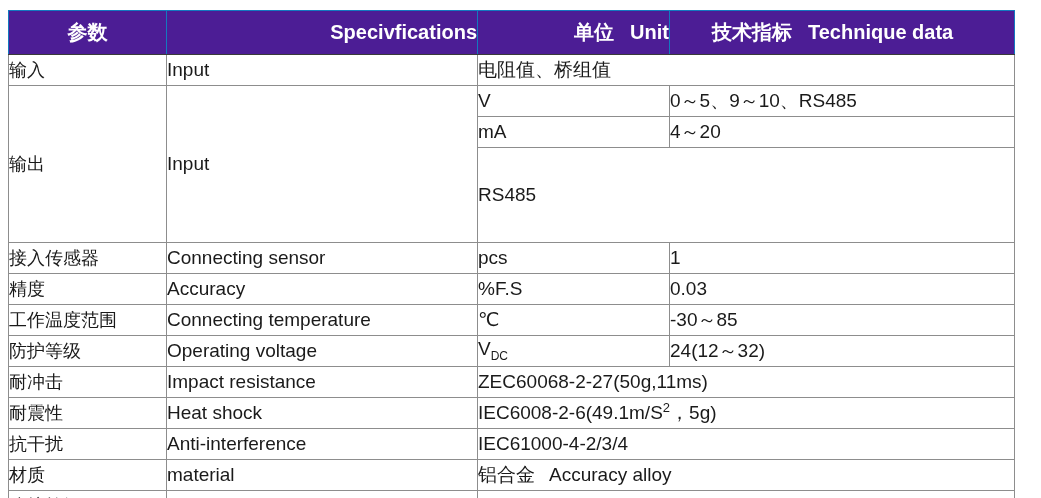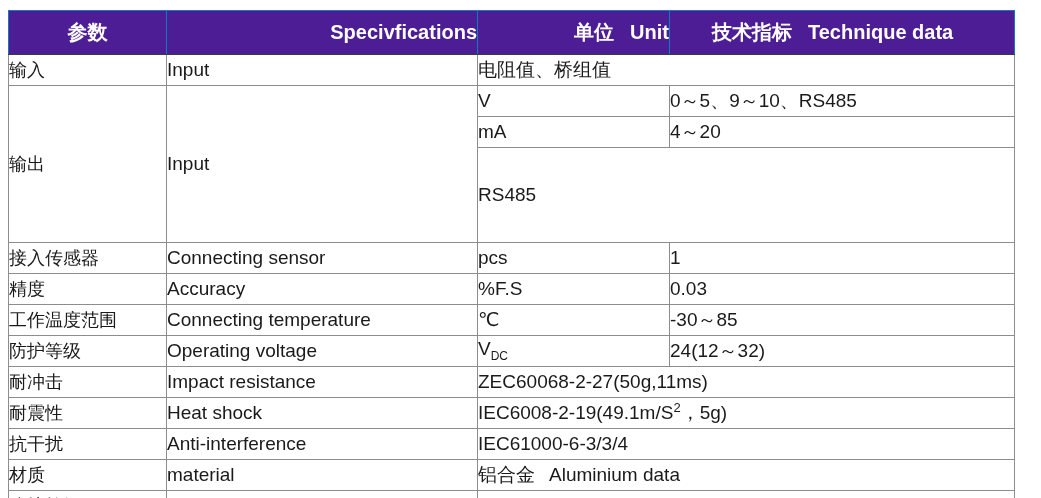--- a/index.html
+++ b/index.html
@@ -161,33 +161,33 @@
 
       <tr>
         <td class="cn-label">耐冲击</td>
         <td class="en-label">Impact resistance</td>
         <td class="ctr" colspan="2">ZEC60068-2-27(50g,11ms)</td>
       </tr>
 
       <tr>
         <td class="cn-label">耐震性</td>
         <td class="en-label">Heat shock</td>
-        <td class="ctr nowrap" colspan="2"><span>IEC6008-2-19(49.1m/S</span><span class="sup">2</span><span>，5g)</span></td>
+        <td class="ctr nowrap" colspan="2"><span>IEC6008-2-6(49.1m/S</span><span class="sup">2</span><span>，5g)</span></td>
       </tr>
 
       <tr>
         <td class="cn-label">抗干扰</td>
         <td class="en-label">Anti-interference</td>
-        <td class="ctr" colspan="2">IEC61000-6-3/3/4</td>
+        <td class="ctr" colspan="2">IEC61000-4-2/3/4</td>
       </tr>
 
       <tr>
         <td class="cn-label">材质</td>
         <td class="en-label">material</td>
-        <td class="ctr nowrap" colspan="2"><span>铝合金</span><span class="gap"></span><span>Aluminium data</span></td>
+        <td class="ctr nowrap" colspan="2"><span>铝合金</span><span class="gap"></span><span>Accuracy alloy</span></td>
       </tr>
 
       <tr>
         <td class="cn-label">防护等级</td>
         <td class="en-label">IP class</td>
         <td class="ctr" colspan="2">IP60/IP65</td>
       </tr>
 
     </tbody>
   </table>

